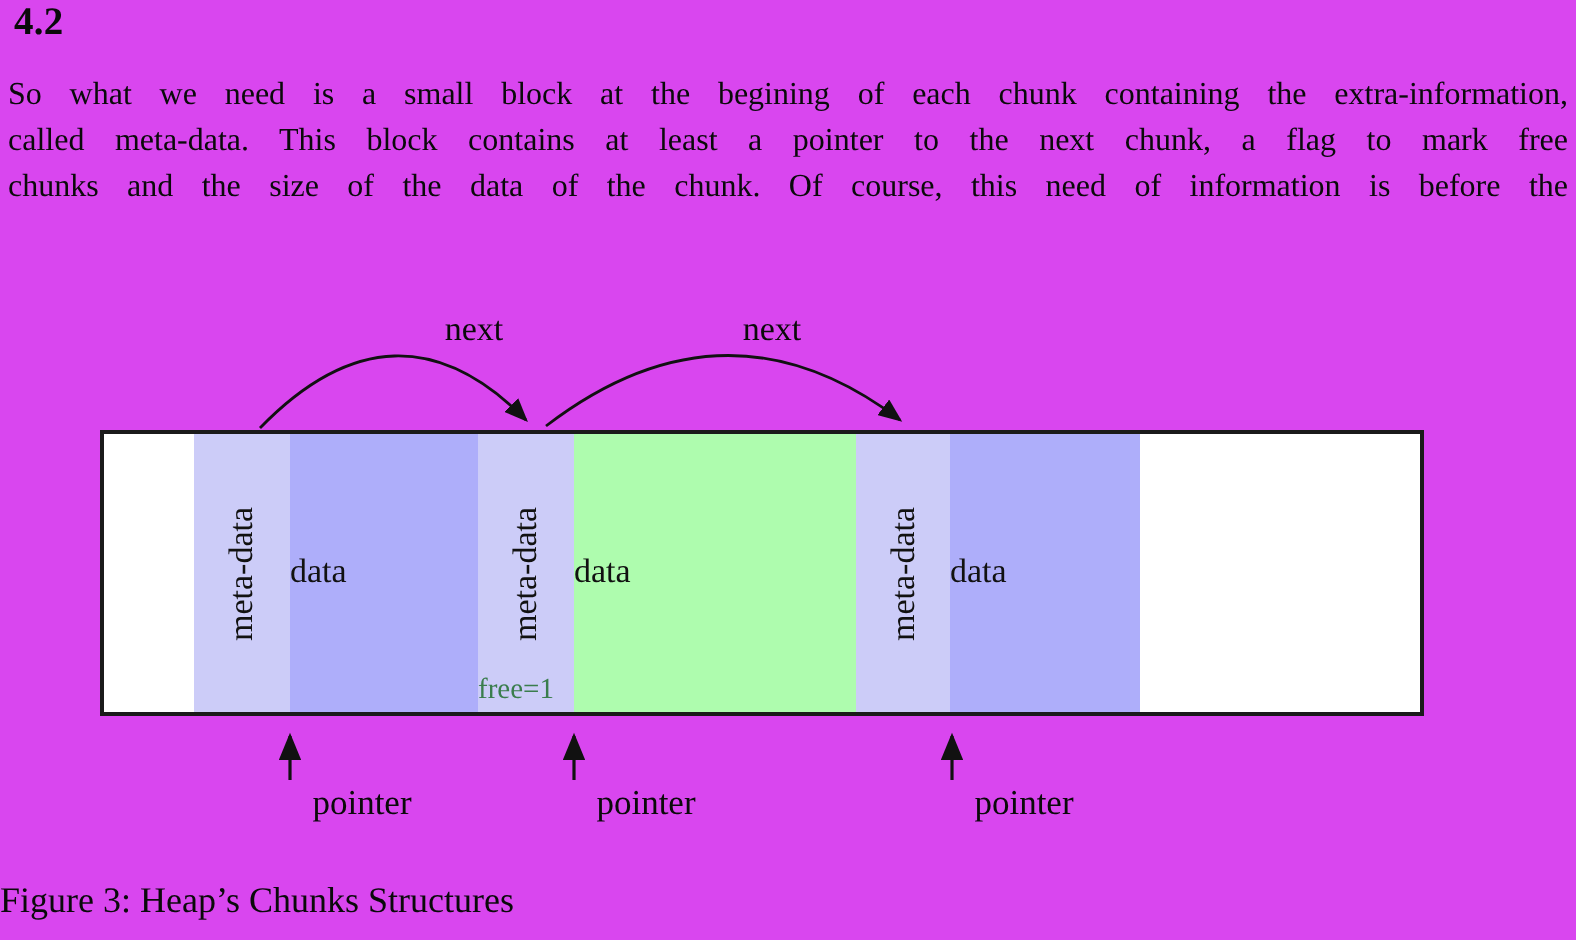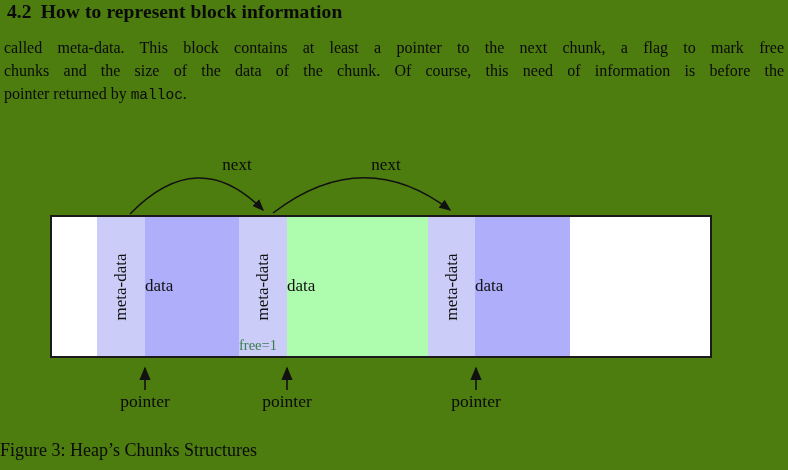--- a/index.html
+++ b/index.html
@@ -1,16 +1,16 @@
 <!DOCTYPE html>
 <html style="--meta: #ccccf8; --data-purple: #aeaefa; --data-green: #aefcae; --free-text: #3a7d4d; --stroke: #111111;"><head>
 <meta charset="utf-8">
 <style>
   html,body{margin:0;padding:0;background:#ffffff;}
-  #page{position:relative;width:788px;height:470px;background:#4d7c0f;overflow:hidden;
+  #page{position:relative;width:788px;height:470px;background:#d946ef;overflow:hidden;
         font-family:"Liberation Serif", serif;color:#0a0a0a;}
 
   
   .heading{position:absolute;top:1px;left:7px;display:flex;gap:9px;
            font-weight:bold;font-size:19.5px;letter-spacing:.1px;}
 
   
   .para{position:absolute;top:36px;left:4px;width:780px;font-size:16px;line-height:23px;}
   .para .just{text-align:justify;text-align-last:justify;text-justify:inter-word;}
   .para .lastline{text-align:left;}
@@ -29,39 +29,38 @@
   .hlabel{position:absolute;top:50%;left:0;right:0;transform:translateY(-54%);
           text-align:left;font-size:17px;color:#111;}
   .freeflag{position:absolute;bottom:2px;left:0;right:0;text-align:left;
             font-size:14.5px;color:var(--free-text,#3a7d4d);}
 
   .overlay{position:absolute;left:0;top:140px;width:788px;height:280px;pointer-events:none;}
 
   .nextlabel{position:absolute;top:155px;transform:translateX(-50%);font-size:17px;margin-left:39px;}
   .nl1{left:198px;} .nl2{left:347px;}
 
-  .ptrlabel{position:absolute;top:391px;transform:translateX(-50%);font-size:17.5px;}
+  .ptrlabel{position:absolute;top:391px;transform:translateX(-50%);font-size:17.5px;margin-left:36px;}
   .pl1{left:145px;} .pl2{left:287px;} .pl3{left:476px;}
 
   .caption{position:absolute;top:440px;left:0;width:760px;text-align:left;font-size:18px;}
 </style>
 </head>
 <body>
 
 <div id="page">
 
   <div class="heading">
     <span>4.2</span>
-    <span>How to represent block information</span>
   </div>
 
   <div class="para">
+    <div class="just">So what we need is a small block at the begining of each chunk containing the extra-information,</div>
     <div class="just">called meta-data. This block contains at least a pointer to the next chunk, a flag to mark free</div>
     <div class="just">chunks and the size of the data of the chunk. Of course, this need of information is before the</div>
-    <div class="lastline"><span>pointer returned by </span><span class="code">malloc</span><span>.</span></div>
   </div>
 
   <div class="fig">
 
     <div class="heapbox">
       <div class="band meta" style="left:45px;width:48px;">
         <span class="vlabel">meta-data</span>
       </div>
       <div class="band dpurple" style="left:93px;width:94px;">
         <span class="hlabel">data</span>

